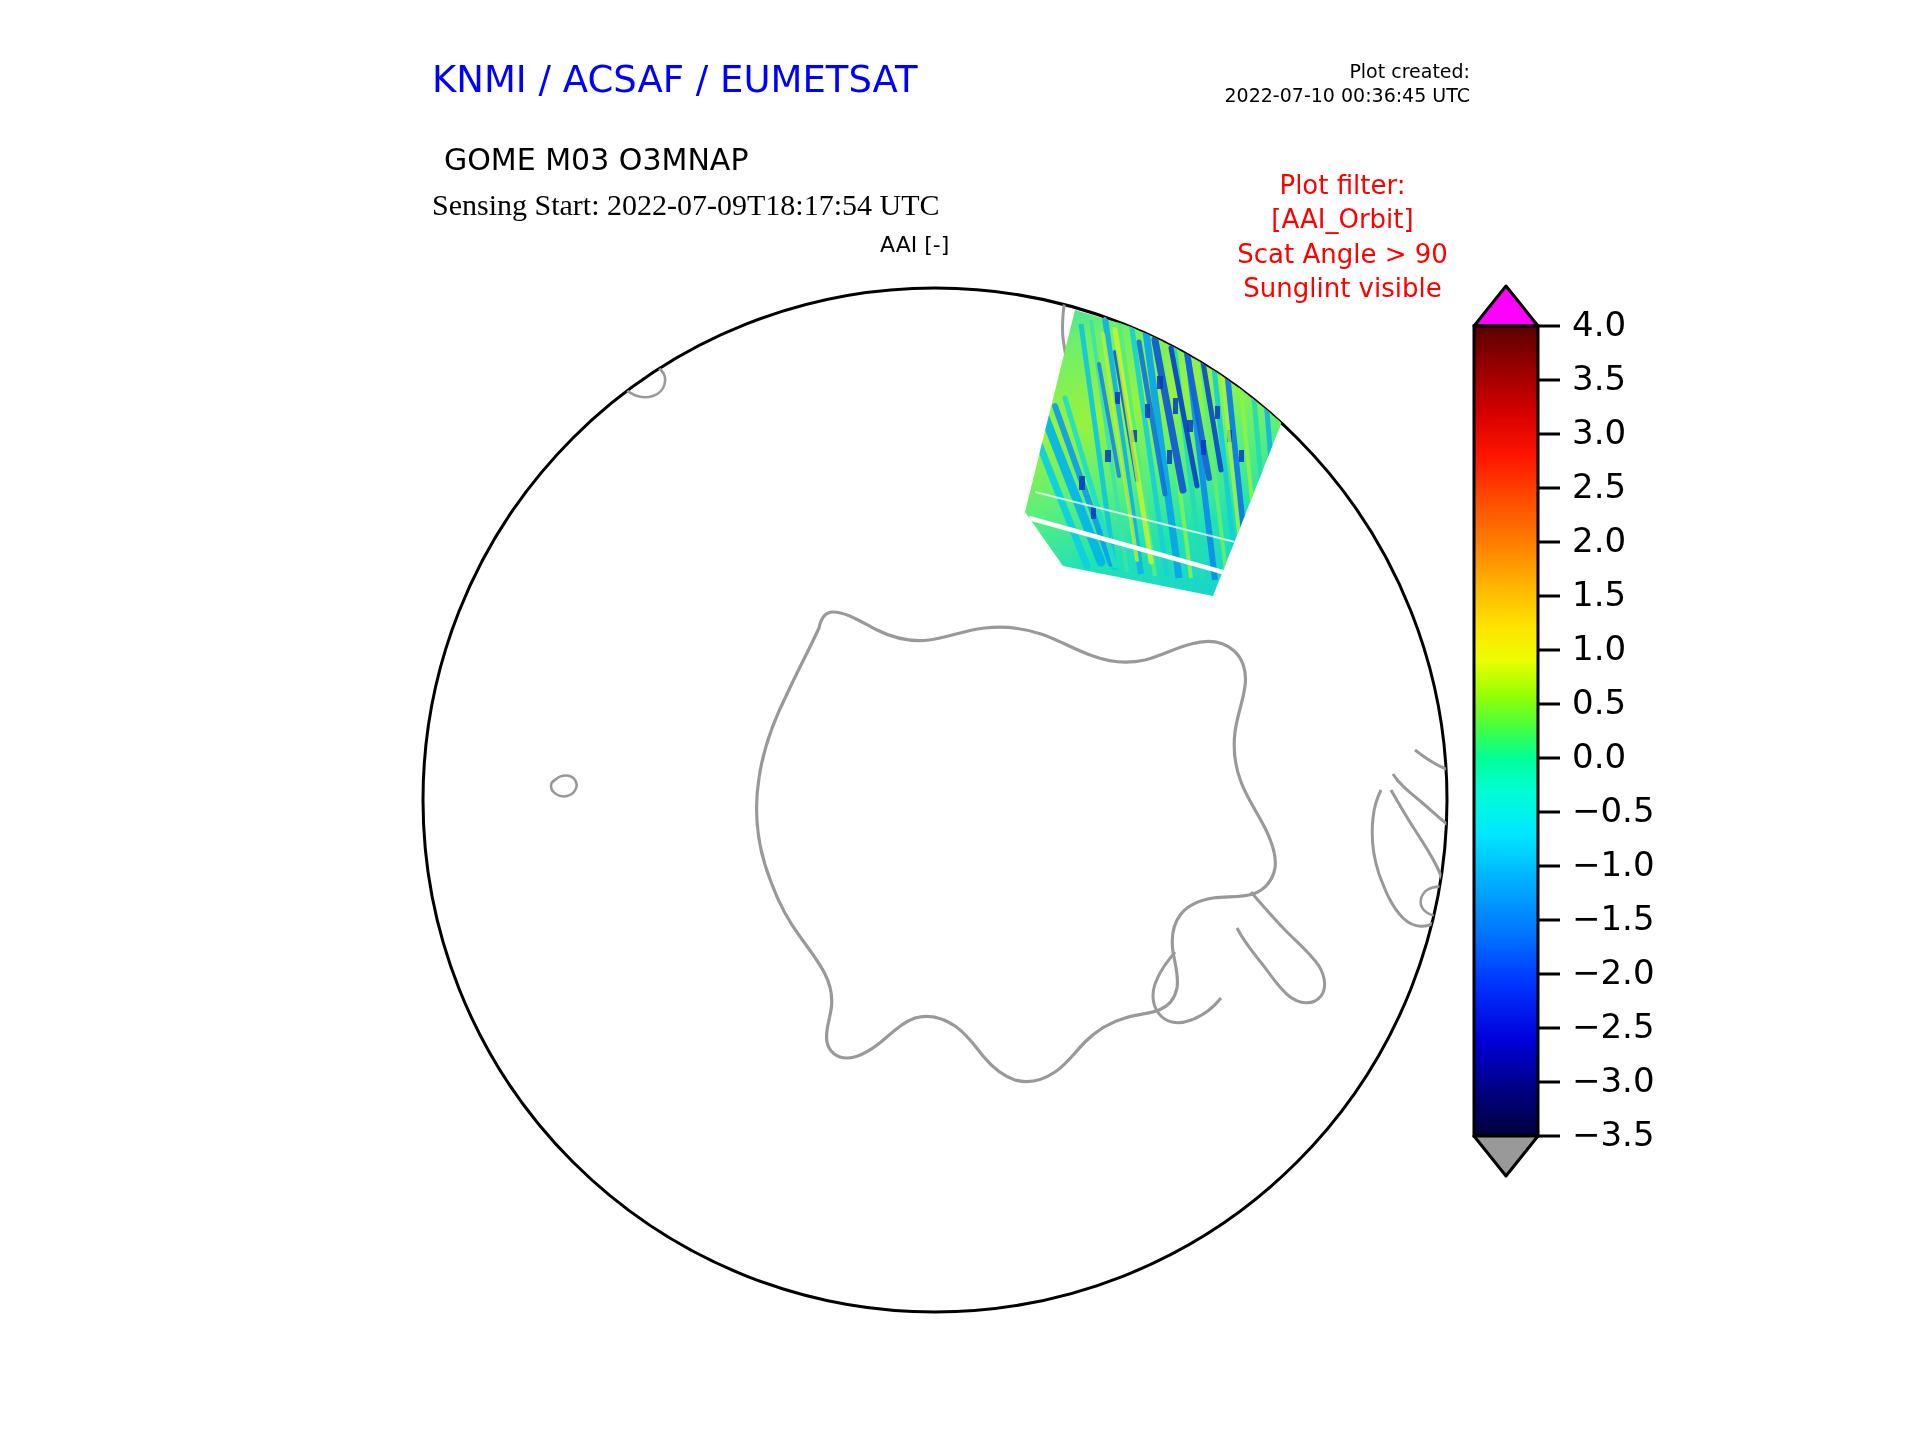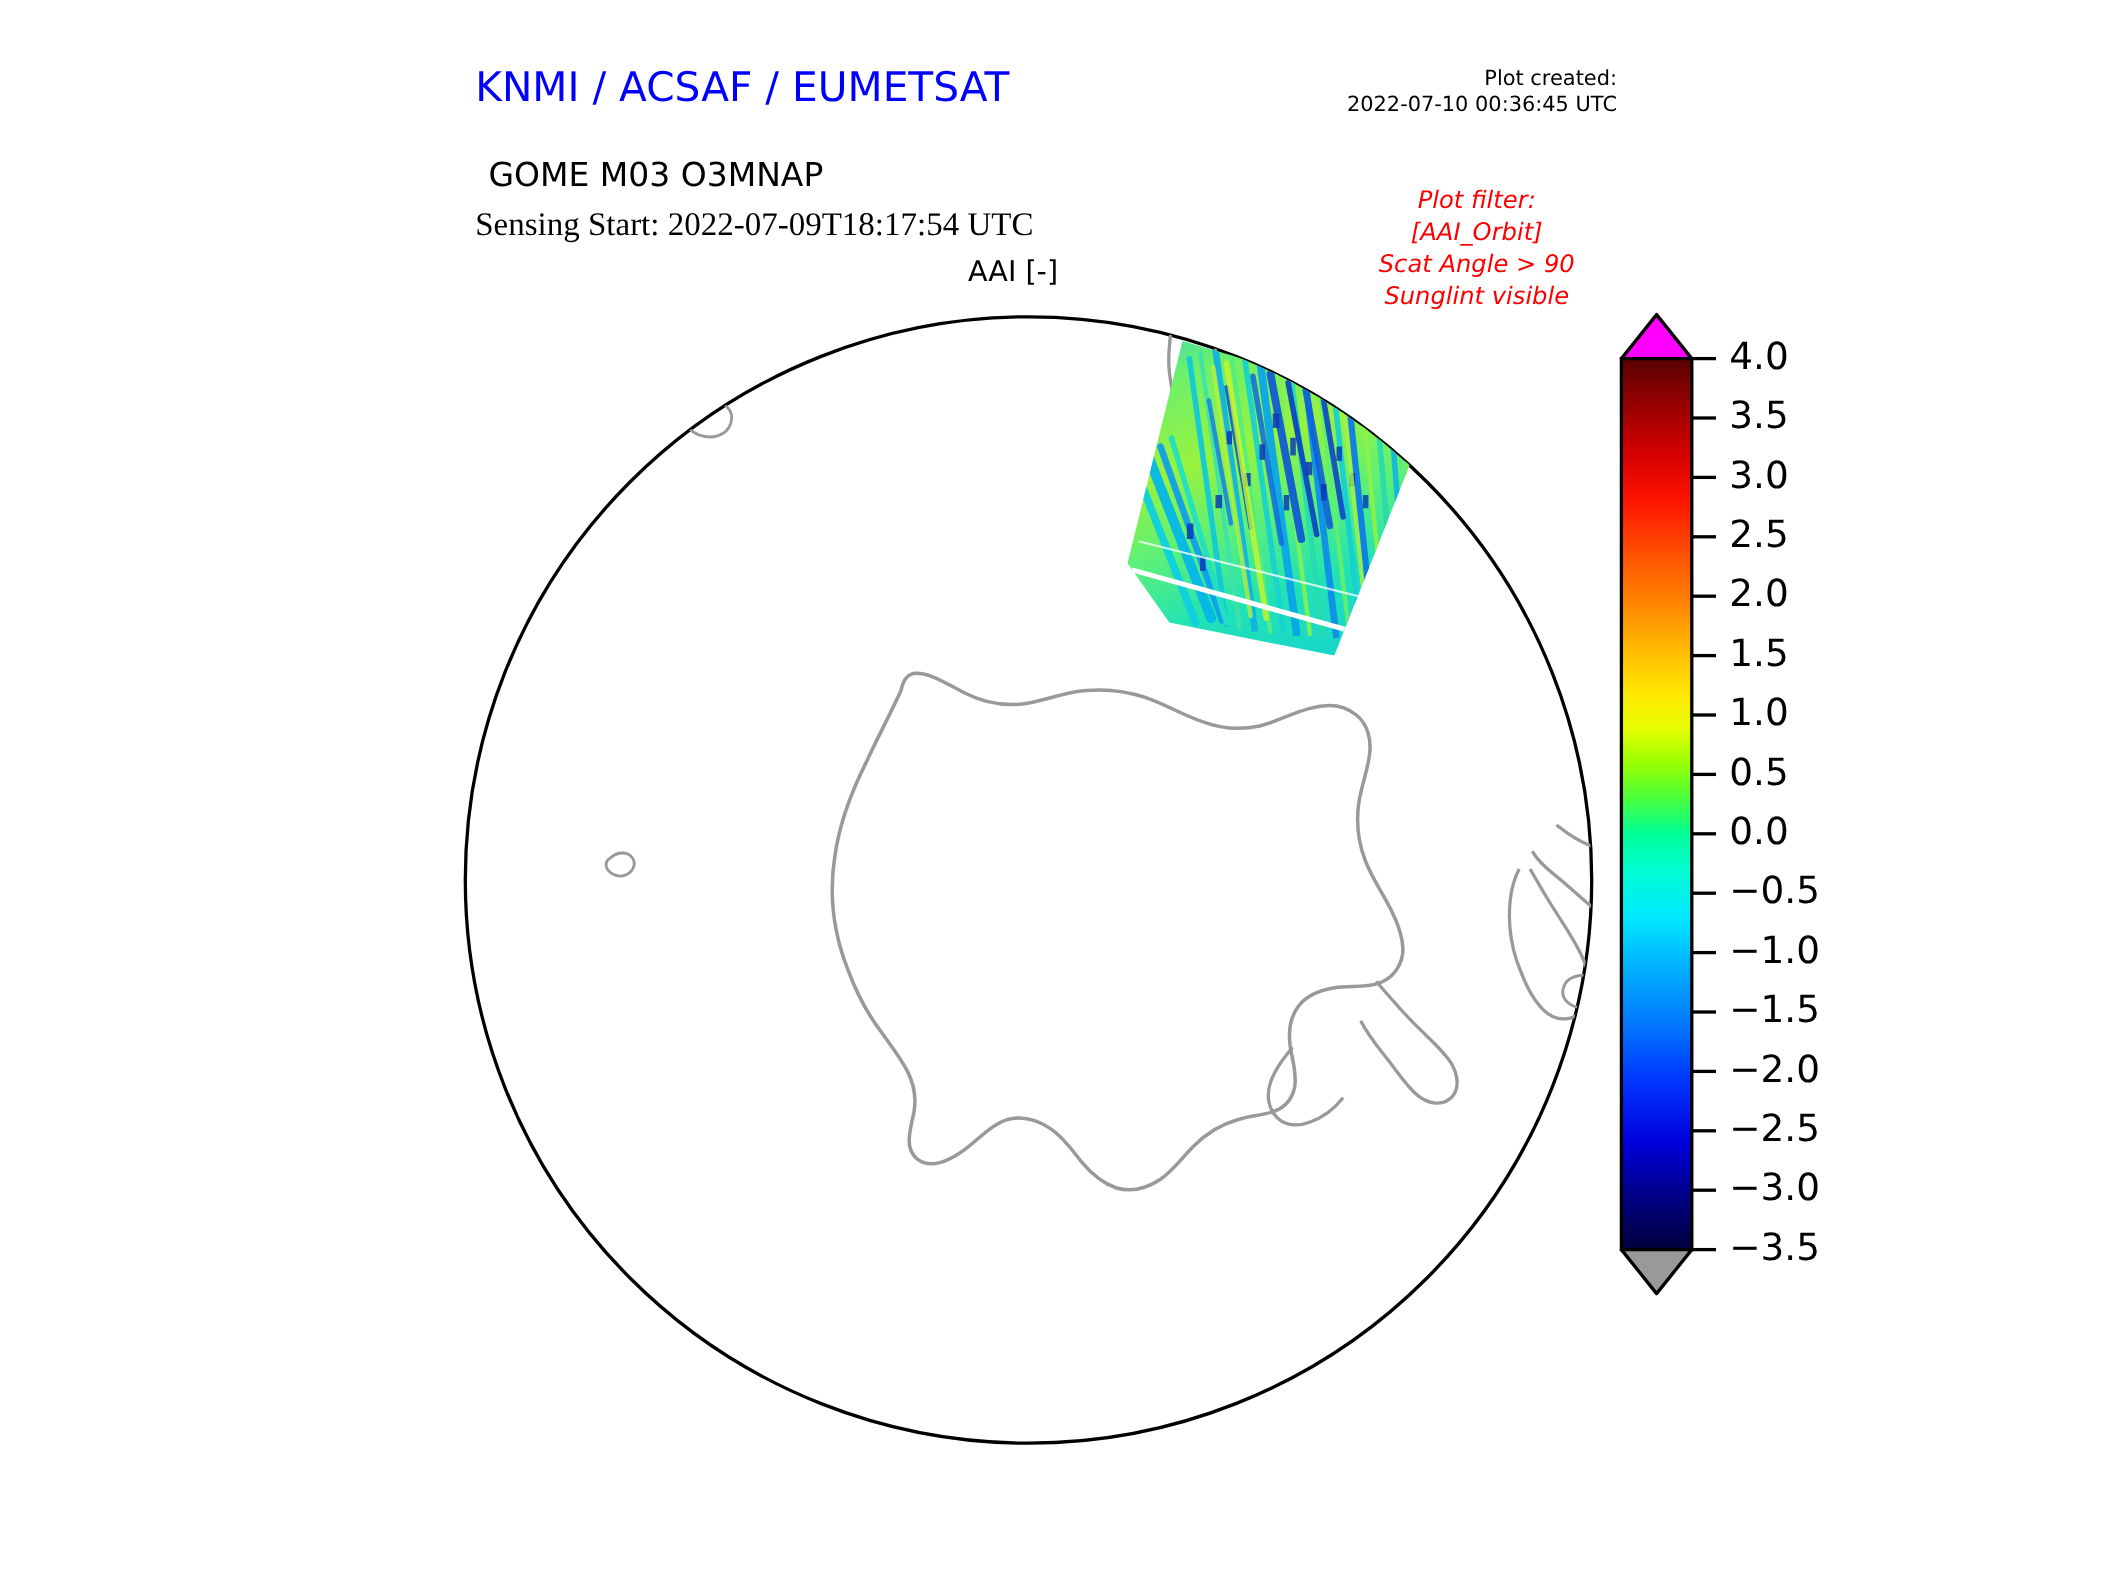--- a/index.html
+++ b/index.html
@@ -53,35 +53,34 @@
     top: 188px;
     font-size: 30px;
     color: #000000;
     white-space: nowrap;
     font-family: Liberation Serif, serif;
   }
   .quantity-label {
     position: absolute;
     left: 860px;
     top: 232px;
-    font-size: 26px;
+    font-size: 22px;
     color: #000000;
     white-space: nowrap;
   }
 
   .filter-block {
     position: absolute;
     left: 1195px;
     top: 168px;
     width: 255px;
     text-align: center;
-    font-size: 22px;
+    font-size: 26px;
     color: #ff0000;
     line-height: 1.32;
-    font-style: italic;
   }
   .filter-block div { white-space: nowrap; }
 
   
   .map-wrap {
     position: absolute;
     left: 395px;
     top: 280px;
     width: 1040px;
     height: 1040px;

